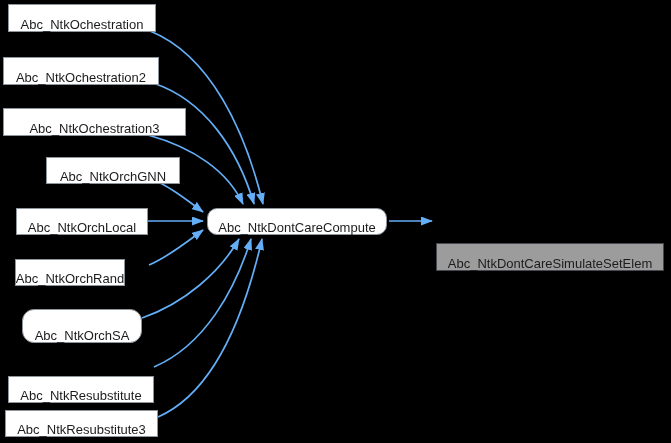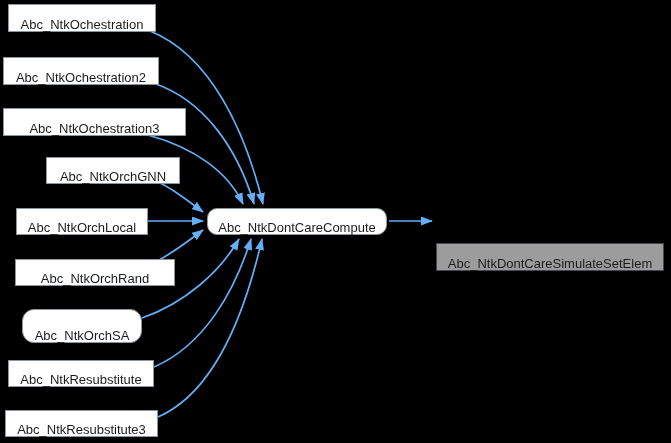--- a/index.html
+++ b/index.html
@@ -81,27 +81,27 @@
     </div>
   <div class="node" style="left:3px;   top:108px; width:183px; height:28px;">
       <span>Abc_NtkOchestration3</span>
     </div>
   <div class="node" style="left:15px;  top:157px; width:134px; height:27px;margin-left:31px;">
       <span>Abc_NtkOrchGNN</span>
     </div>
   <div class="node" style="left:16px;  top:208px; width:132px; height:27px;">
       <span>Abc_NtkOrchLocal</span>
     </div>
-  <div class="node" style="left:15px;  top:259px; width:160px; height:27px;">
+  <div class="node" style="left:15px;  top:259px; width:110px; height:27px;">
       <span>Abc_NtkOrchRand</span>
     </div>
   <div class="node" style="left:22px;  top:309px; width:120px; height:34px;border-radius:12px;">
       <span>Abc_NtkOrchSA</span>
     </div>
-  <div class="node" style="left:8px;   top:360px; width:146px; height:27px;">
+  <div class="node" style="left:8px;   top:376px; width:146px; height:27px;">
       <span>Abc_NtkResubstitute</span>
     </div>
   <div class="node" style="left:5px;   top:410px; width:153px; height:27px;">
       <span>Abc_NtkResubstitute3</span>
     </div>
 
   <div class="node node--center" style="left:207px; top:208px; width:180px; height:27px;border-radius:10px;">
       <span>Abc_NtkDontCareCompute</span>
     </div>
 

